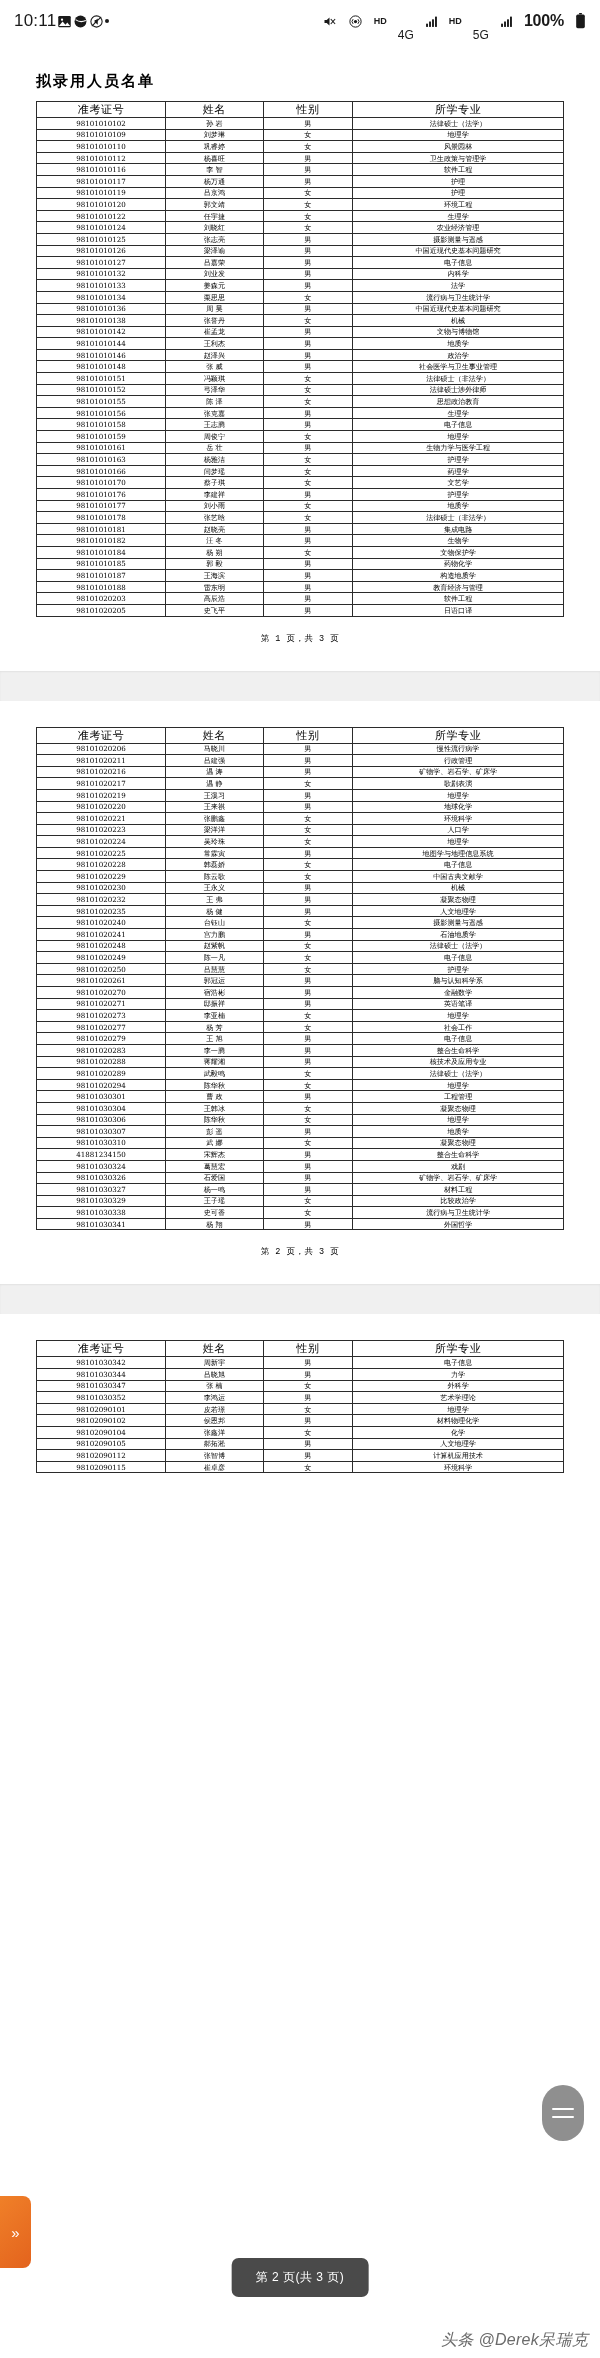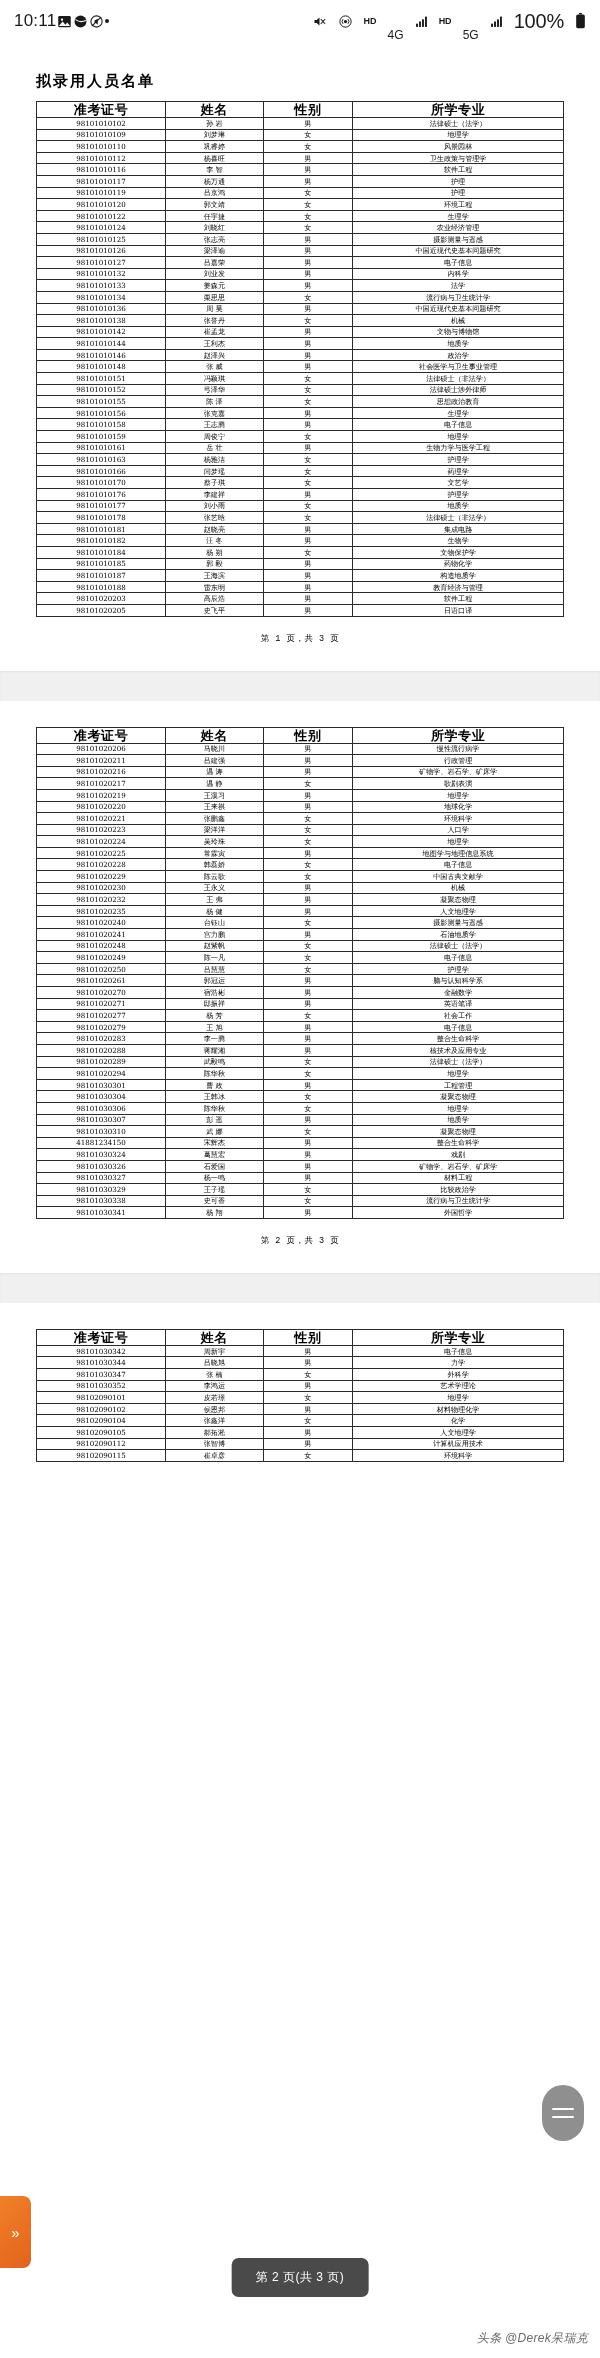--- a/index.html
+++ b/index.html
@@ -21,21 +21,21 @@
     background: #ffffff;
     color: #1a1a1a;
   }
   .sb-left { display: flex; align-items: center; gap: 1px; }
   .sb-clock { font-size: 17px; font-weight: 500; letter-spacing: .2px; }
   .sb-right { margin-left: auto; display: flex; align-items: center; gap: 11px; }
   .sb-ic { display: inline-flex; align-items: center; justify-content: center; }
   .sb-text { font-size: 9px; font-weight: 700; line-height: 1; }
   .sb-stack { display: flex; flex-direction: column; align-items: center; line-height: 1; }
   .sb-stack .t { font-size: 12px; font-weight: 400; margin-top: 28px; }
-  .sb-batt { font-size: 20px; font-weight: 400; letter-spacing: -.2px; }
+  .sb-batt { font-size: 16px; font-weight: 700; letter-spacing: -.2px; }
   .dot { width: 4px; height: 4px; border-radius: 50%; background: #1a1a1a; display: inline-block; }
 
   
   .doc { padding: 0; }
   .page {
     background: #ffffff;
     position: relative;
   }
   .page-gap {
     height: 30px;
@@ -62,22 +62,22 @@
   }
   table.list th, table.list td {
     border: 1px solid #2b2b2b;
     text-align: center;
     color: #000;
     line-height: 1;
     white-space: nowrap;
     overflow: hidden;
   }
   table.list th {
-    font-size: 13px;
-    font-weight: 700;
+    font-size: 11px;
+    font-weight: 400;
     letter-spacing: .6px;
     height: 16px;
     padding: 0 1px;
   }
   table.list td {
     font-size: 7.1px;
     font-weight: 400;
     height: 11.6px;
     padding: 0 1px;
   }
@@ -143,21 +143,21 @@
     font-size: 12px;
     padding: 11px 24px;
     border-radius: 7px;
     letter-spacing: .5px;
     font-family: "Liberation Sans", sans-serif;
   }
   .watermark {
     position: absolute;
     right: 12px;
     top: 2330px;
-    font-size: 12px;
+    font-size: 16px;
     color: #6b6b6b;
     font-style: italic;
     font-family: "Liberation Sans", sans-serif;
     letter-spacing: .3px;
   }
 </style>
 </head>
 <body>
 
 <div class="statusbar">
@@ -672,20 +672,26 @@
               <td>男</td>
               <td>金融数学</td>
             </tr>
             <tr>
               <td>98101020271</td>
               <td>邸振祥</td>
               <td>男</td>
               <td>英语笔译</td>
             </tr>
             <tr>
+              <td>98101020273</td>
+              <td>李亚楠</td>
+              <td>女</td>
+              <td>地理学</td>
+            </tr>
+            <tr>
               <td>98101020277</td>
               <td>杨  芳</td>
               <td>女</td>
               <td>社会工作</td>
             </tr>
             <tr>
               <td>98101020279</td>
               <td>王  旭</td>
               <td>男</td>
               <td>电子信息</td>

